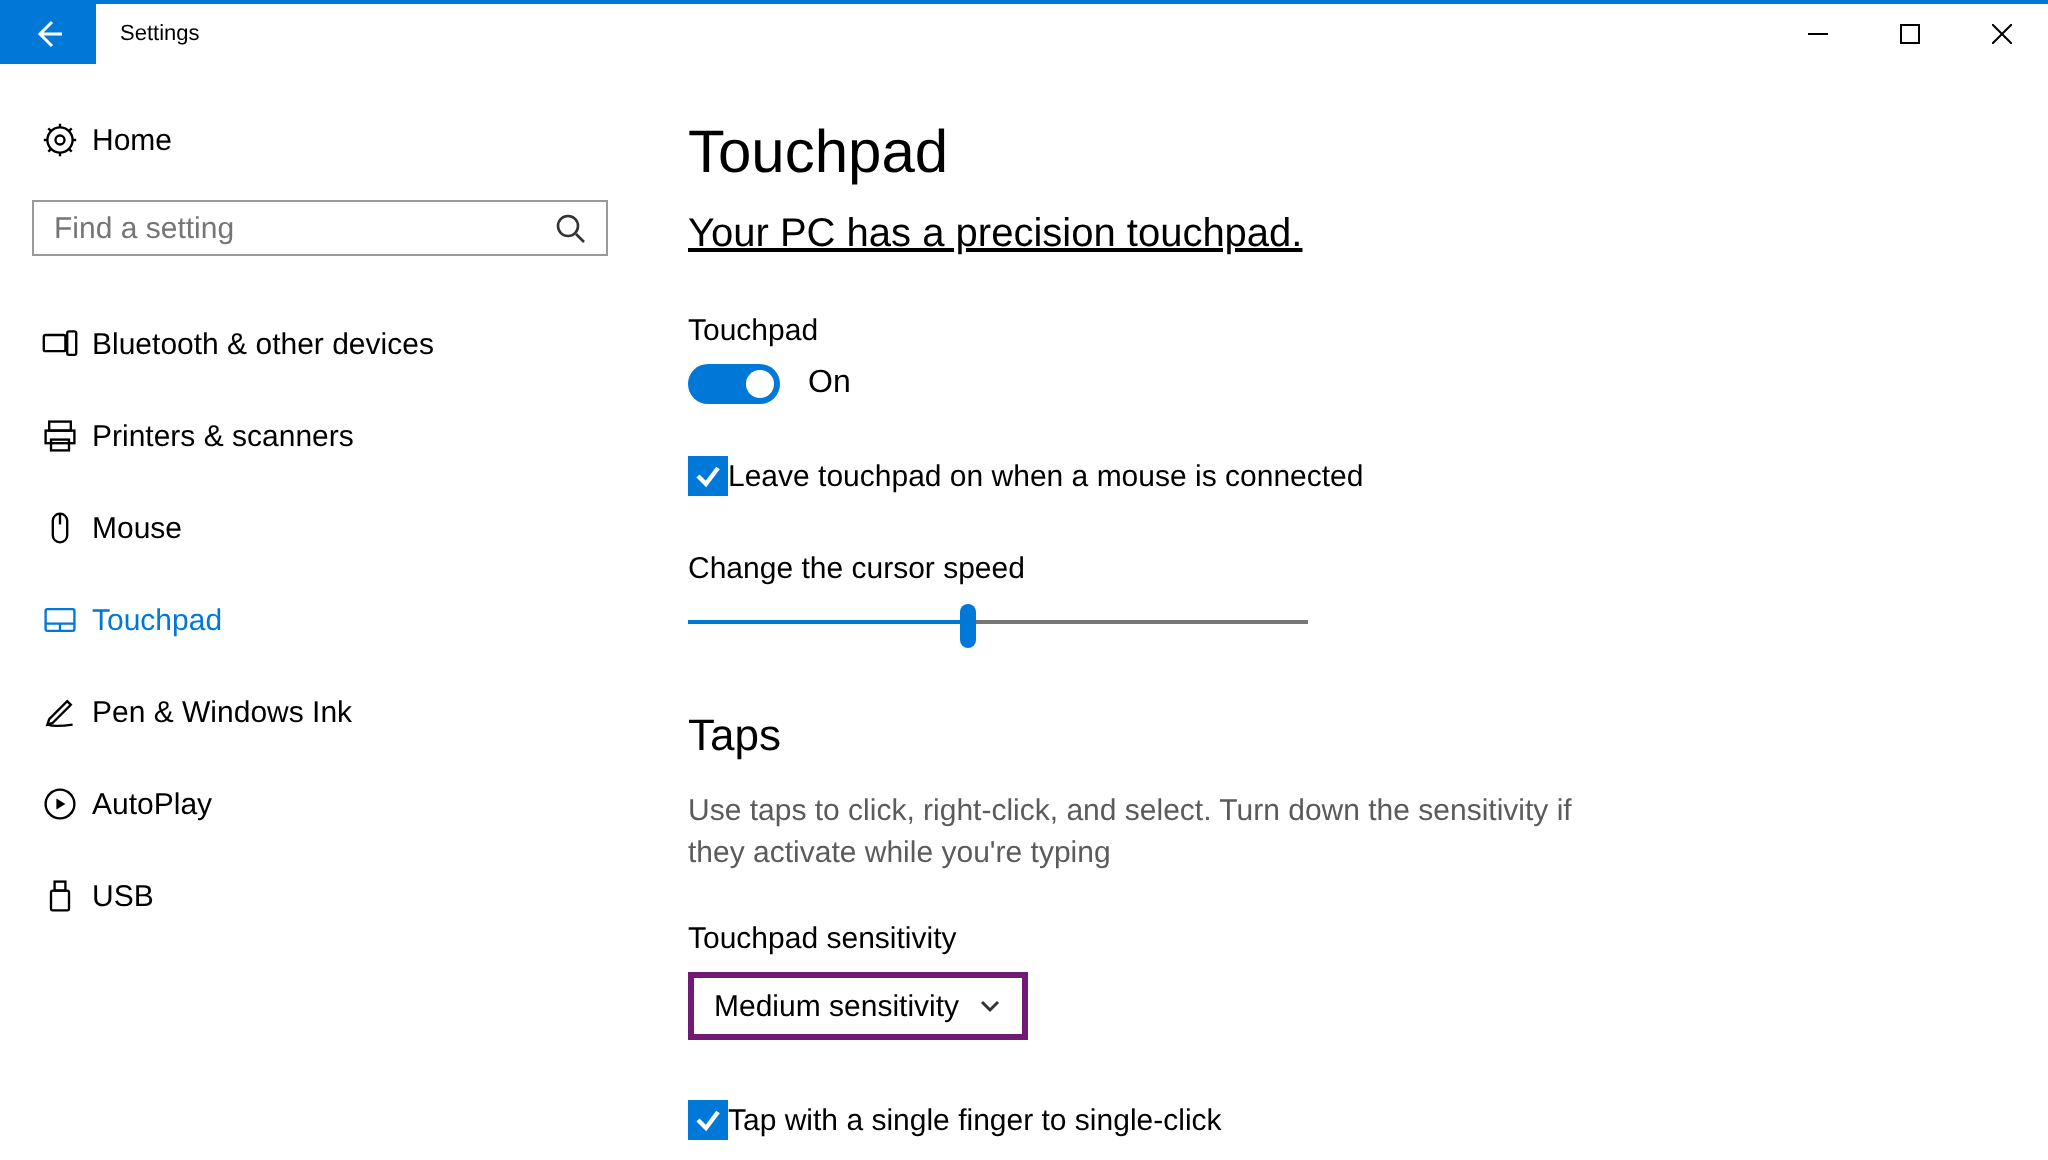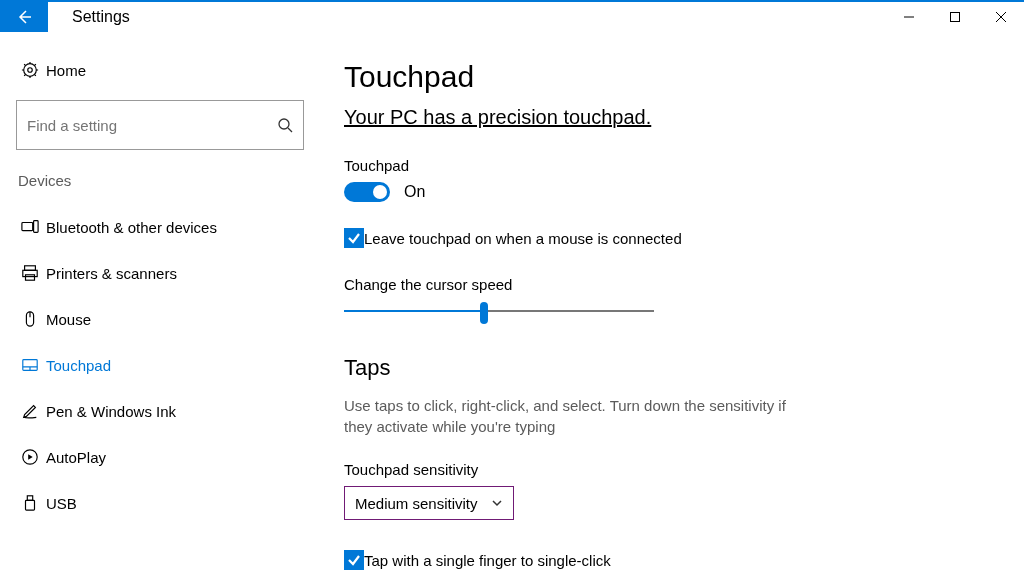--- a/index.html
+++ b/index.html
@@ -2,55 +2,55 @@
 <html><head>
 <meta charset="utf-8">
 <style>
   * { box-sizing: border-box; margin: 0; padding: 0; font-family: "Segoe UI", Arial, sans-serif; }
   html, body { width: 1024px; height: 580px; overflow: hidden; background: #fff; color: #000; }
   .window { display: flex; flex-direction: column; width: 100%; height: 100%; }
   .titlebar { height: 32px; border-top: 2px solid #0078d7; display: flex; align-items: stretch; }
   .tb-left { display: flex; align-items: center; }
   .back-btn { width: 48px; height: 100%; background: #0078d7; display: flex; align-items: center; justify-content: center; }
   .back-btn svg { width: 16px; height: 16px; stroke: #fff; fill: none; stroke-width: 1.5; }
-  .tb-title { font-size: 16px; padding-left: 24px; display: flex; align-items: center; }
+  .tb-title { font-size: 11px; padding-left: 12px; display: flex; align-items: center; }
   .tb-spacer { flex: 1; }
   .tb-ctrls { display: flex; }
   .tb-btn { width: 46px; display: flex; align-items: center; justify-content: center; }
   .tb-btn svg { width: 10px; height: 10px; stroke: #000; fill: none; stroke-width: 1; }
   .body { flex: 1; display: flex; overflow: hidden; }
   .sidebar { width: 320px; padding: 16px 16px 0 16px; display: flex; flex-direction: column; gap: 2px; overflow: hidden; }
   .sb-row { display: flex; align-items: center; height: 44px; padding-left: 4px; gap: 6px; font-size: 15px; }
   .sb-row.home { margin-bottom: 6px; }
   .sb-icon { width: 20px; height: 20px; display:flex; align-items:center; justify-content:center; }
   .sb-icon svg { width: 18px; height: 18px; stroke: #000; fill: none; stroke-width: 1.3; }
   .sb-row.active { color: #0078d7; }
   .sb-row.active .sb-icon svg { stroke: #0078d7; }
-  .search { height: 50px; border: 1px solid #999; display:flex; align-items:center; padding: 0 10px; margin: 0 0 20px 0; }
+  .search { height: 28px; border: 1px solid #999; display:flex; align-items:center; padding: 0 10px; margin: 0 0 20px 0; }
   .search input { flex:1; border:none; outline:none; font-size: 15px; background: transparent; }
   .search svg { width:16px; height:16px; stroke:#333; fill:none; stroke-width:1.3; }
   .category { font-size: 15px; color: #5b5b5b; margin: 0 0 14px 2px; }
   .content { flex:1; padding: 28px 40px 0 24px; overflow:auto; }
   h1 { font-size: 30px; font-weight: 400; margin-bottom: 12px; }
   .sub { font-size: 20px; color: #000000; margin-bottom: 28px; text-decoration: underline; }
   .label { font-size: 15px; margin-bottom: 8px; }
   .toggle-row { display:flex; align-items:center; gap:14px; margin-bottom:26px; }
   .toggle { position: relative; width:46px; height:20px; border-radius:10px; background:#0078d7; }
   .toggle .knob { position:absolute; right:3px; top:3px; width:14px; height:14px; background:#fff; border-radius:50%; }
   .check-row { display:flex; align-items:center; gap:0; margin-bottom:28px; font-size:15px; }
   .checkbox { width:20px; height:20px; background:#0078d7; display:flex; align-items:center; justify-content:center; }
   .checkbox svg { width:14px; height:14px; stroke:#fff; fill:none; stroke-width:2.2; }
   .slider-wrap { width: 310px; margin-bottom: 34px; margin-top:6px; }
   .slider { position:relative; height:20px; }
   .track { position:absolute; top:9px; left:0; right:0; height:2px; background:#777; }
   .track-fill { position:absolute; top:9px; left:0; width:45%; height:2px; background:#0078d7; }
   .thumb { position:absolute; top:1px; left:45%; width:8px; height:22px; background:#0078d7; border-radius:4px; transform:translateX(-50%); }
   h2.section { font-size:22px; font-weight:400; margin: 6px 0 14px 0; }
   .desc { font-size:15px; color:#5b5b5b; max-width:470px; line-height:1.4; margin-bottom:24px; }
-  .dropdown { display:inline-flex; align-items:center; justify-content:space-between; border:1px solid #701a75; height:34px; padding:0 10px; width:170px; font-size:15px; margin-bottom:30px; }
+  .dropdown { display:inline-flex; align-items:center; justify-content:space-between; border:3px solid #701a75; height:34px; padding:0 10px; width:170px; font-size:15px; margin-bottom:30px; }
   .dropdown svg { width:12px; height:12px; stroke:#333; fill:none; stroke-width:1.5; }
 </style>
 </head>
 <body>
 <div class="window">
 
   <div class="titlebar">
     <div class="tb-left">
       <div class="back-btn">
         <svg viewBox="0 0 16 16">
@@ -94,21 +94,20 @@
       </div>
 
       <div class="search">
         <input placeholder="Find a setting" style="">
         <svg viewBox="0 0 16 16">
             <circle cx="7" cy="7" r="5"></circle>
             <path d="M11 11 L15 15"></path>
           </svg>
       </div>
 
-      <div class="category">Devices</div>
 
       <div class="sb-row">
         <span class="sb-icon">
             <svg viewBox="0 0 20 20">
               <rect x="1" y="5" width="12" height="9" rx="1"></rect>
               <rect x="14" y="3" width="5" height="13" rx="1"></rect>
             </svg>
           </span>
         <span>Bluetooth &amp; other devices</span>
       </div>

